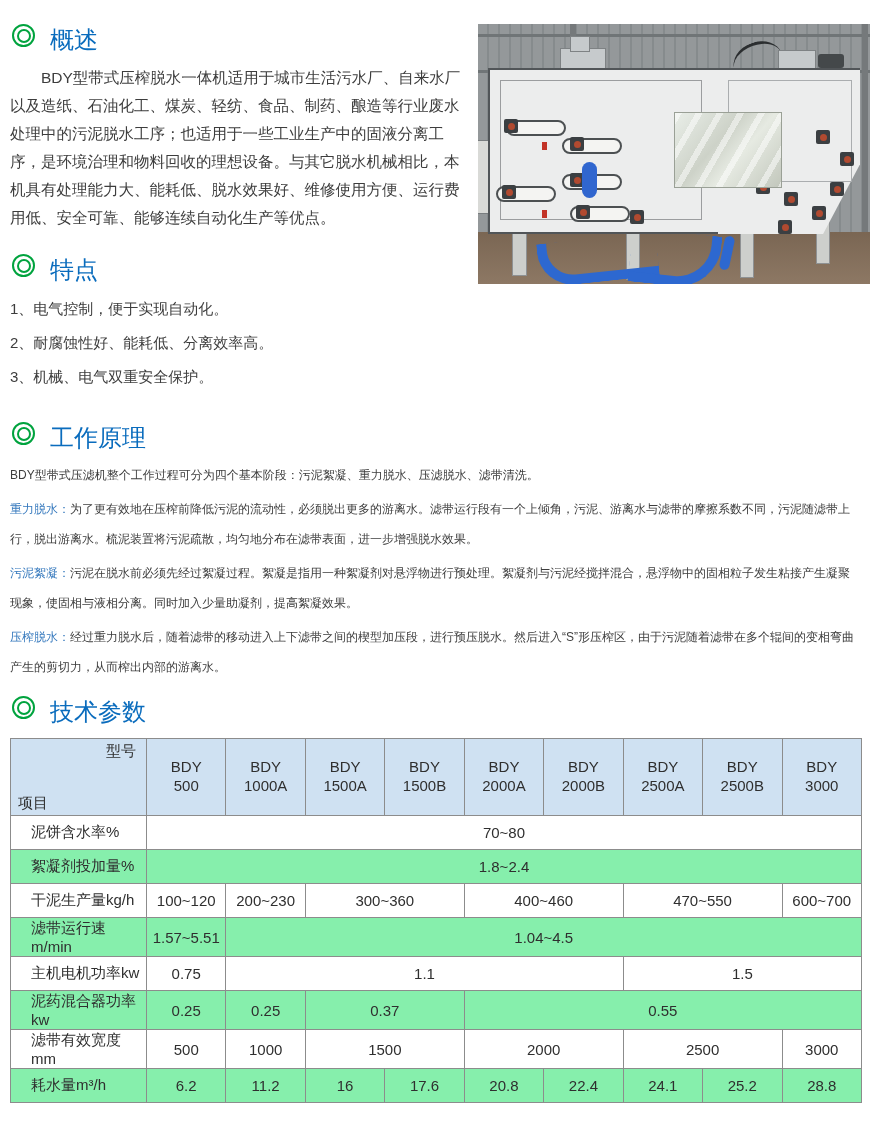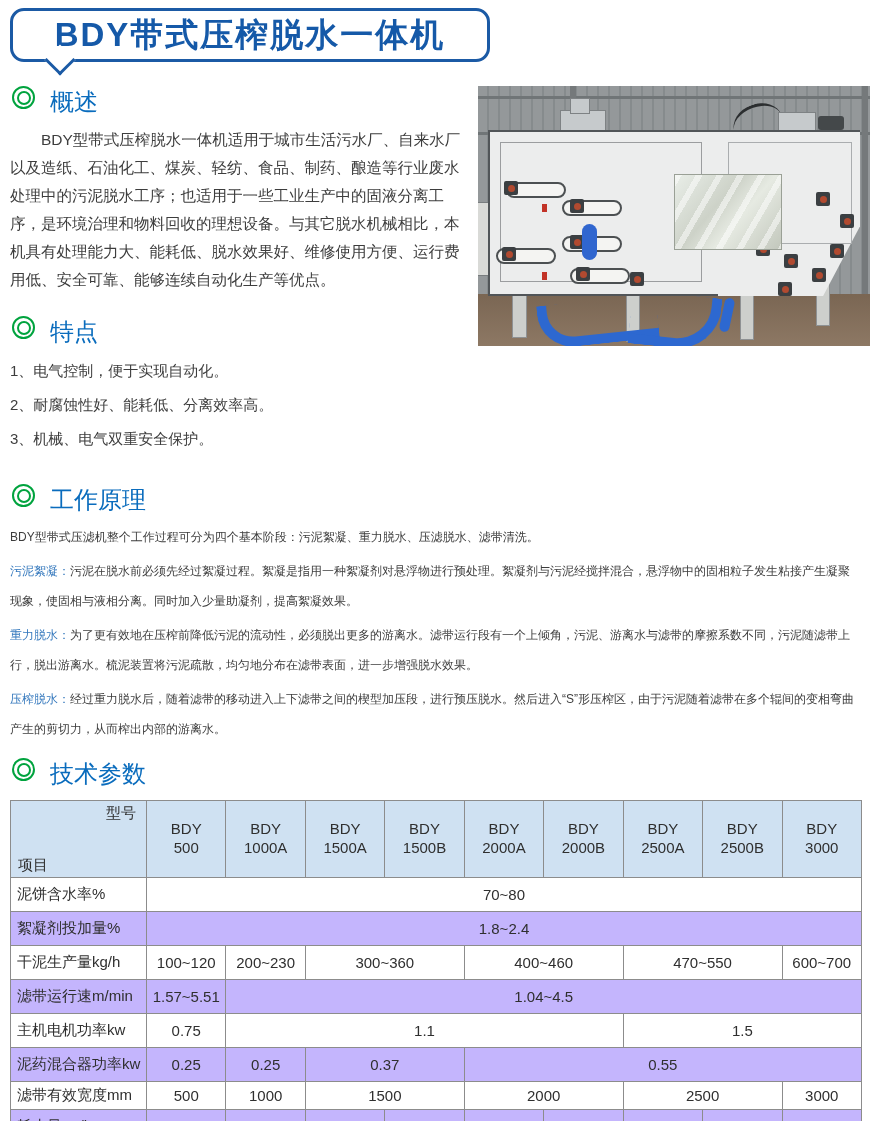--- a/index.html
+++ b/index.html
@@ -90,34 +90,30 @@
   table.spec th,table.spec td{border:1px solid #8c8c8c;font-weight:normal;color:#2f2f2f;}
   col.c-label{width:136px;}
   tr.head th{background:#cfe1f2;height:44px;font-size:15px;line-height:1.25;white-space:pre-line;text-align:center;}
   th.corner{
     position:relative;padding:10px;
     background:linear-gradient(to bottom right,#cfe1f2 49.5%,#8c8c8c 49.5% 50.6%,#cfe1f2 50.6%);
   }
   .corner-top{position:absolute;top:3px;right:10px;font-size:15px;}
   .corner-bottom{position:absolute;bottom:3px;left:7px;font-size:15px;}
   tr.r{height:34px;}
-  tr.r th{text-align:left;padding-left:6px;font-size:15px;}
+  tr.r th{text-align:left;padding-left:20px;font-size:15px;}
   tr.r td{text-align:center;font-size:15px;}
-  tr.alt{background:#c4b5fd;}
+  tr.alt{background:#86efac;}
   tr.tall{height:28px;}
 </style>
 </head>
 <body>
 
 <div class="page">
 
-  <div class="title-bubble">
-    <span class="title-text">BDY带式压榨脱水一体机</span>
-    <span class="bubble-tail"></span>
-  </div>
 
   <div class="top-row">
     <div class="left-col">
 
       <div class="sec-heading">
         <span class="dc-icon"></span>
         <span class="sec-title">概述</span>
       </div>
       <p class="body-text indent">BDY型带式压榨脱水一体机适用于城市生活污水厂、自来水厂以及造纸、石油化工、煤炭、轻纺、食品、制药、酿造等行业废水处理中的污泥脱水工序；也适用于一些工业生产中的固液分离工序，是环境治理和物料回收的理想设备。与其它脱水机械相比，本机具有处理能力大、能耗低、脱水效果好、维修使用方便、运行费用低、安全可靠、能够连续自动化生产等优点。</p>
 
@@ -191,22 +187,22 @@
       <div class="ph-capsule"></div>
     </div>
   </div>
 
   <div class="principle">
     <div class="sec-heading">
       <span class="dc-icon"></span>
       <span class="sec-title">工作原理</span>
     </div>
     <p class="pr-text">BDY型带式压滤机整个工作过程可分为四个基本阶段：污泥絮凝、重力脱水、压滤脱水、滤带清洗。</p>
+    <p class="pr-text"><span class="stage-label">重力脱水：</span><span>为了更有效地在压榨前降低污泥的流动性，必须脱出更多的游离水。滤带运行段有一个上倾角，污泥、游离水与滤带的摩擦系数不同，污泥随滤带上行，脱出游离水。梳泥装置将污泥疏散，均匀地分布在滤带表面，进一步增强脱水效果。</span></p>
     <p class="pr-text"><span class="stage-label">污泥絮凝：</span><span>污泥在脱水前必须先经过絮凝过程。絮凝是指用一种絮凝剂对悬浮物进行预处理。絮凝剂与污泥经搅拌混合，悬浮物中的固相粒子发生粘接产生凝聚现象，使固相与液相分离。同时加入少量助凝剂，提高絮凝效果。</span></p>
-    <p class="pr-text"><span class="stage-label">重力脱水：</span><span>为了更有效地在压榨前降低污泥的流动性，必须脱出更多的游离水。滤带运行段有一个上倾角，污泥、游离水与滤带的摩擦系数不同，污泥随滤带上行，脱出游离水。梳泥装置将污泥疏散，均匀地分布在滤带表面，进一步增强脱水效果。</span></p>
     <p class="pr-text"><span class="stage-label">压榨脱水：</span><span>经过重力脱水后，随着滤带的移动进入上下滤带之间的楔型加压段，进行预压脱水。然后进入“S”形压榨区，由于污泥随着滤带在多个辊间的变相弯曲产生的剪切力，从而榨出内部的游离水。</span></p>
   </div>
 
   <div class="specs">
     <div class="sec-heading">
       <span class="dc-icon"></span>
       <span class="sec-title">技术参数</span>
     </div>
 
     <table class="spec">

